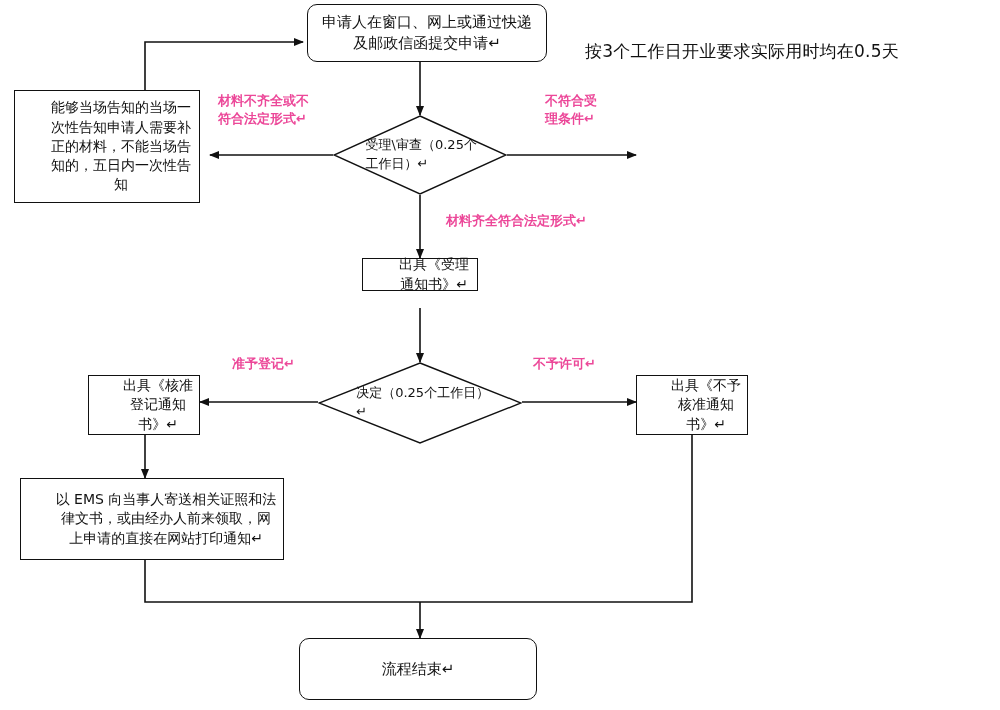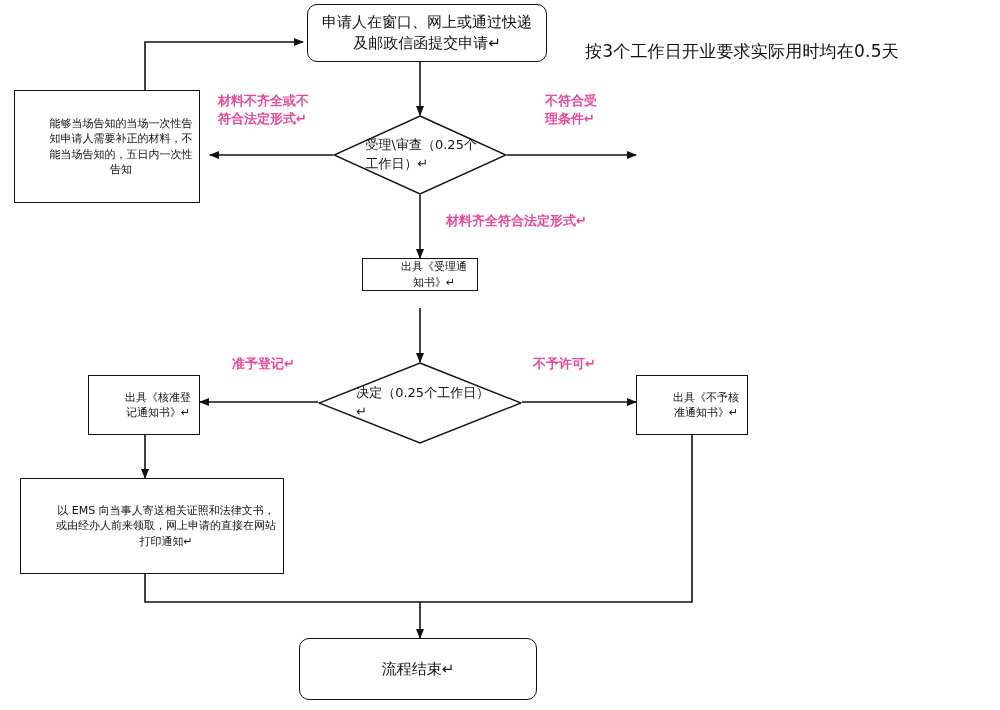--- a/index.html
+++ b/index.html
@@ -74,21 +74,21 @@
     white-space: pre-line;
     text-align: left;
     font-weight: bold;
   }
   .note {
     position: absolute;
     color: #111111;
     white-space: nowrap;
   }
   .fs15 { font-size: 15px; }
-  .fs14 { font-size: 11px; padding-left: 28px; }
+  .fs14 { font-size: 14px; padding-left: 28px; }
   .fs13 { font-size: 13px; }
   .note-top {
     font-size: 17px;
     letter-spacing: 0.2px;
   }
 </style>
 </head>
 <body>
 
 <div id="canvas">
@@ -158,21 +158,21 @@
   </div>
 
   <div class="node fs14" style="left:88px; top:375px; width:112px; height:60px;">
     <span class="txt">出具《核准登记通知书》↵</span>
   </div>
 
   <div class="node fs14" style="left:636px; top:375px; width:112px; height:60px;">
     <span class="txt">出具《不予核准通知书》↵</span>
   </div>
 
-  <div class="node fs14" style="left:20px; top:478px; width:264px; height:96px;">
+  <div class="node fs14" style="left:20px; top:478px; width:264px; height:82px;">
     <span class="txt">以 EMS 向当事人寄送相关证照和法律文书，或由经办人前来领取，网上申请的直接在网站打印通知↵</span>
   </div>
 
   <div class="node rounded fs15" style="left:299px; top:638px; width:238px; height:62px;">
     <span class="txt">流程结束↵</span>
   </div>
 
   <div class="edge-label fs13" style="left:218px; top:92px;">材料不齐全或不
 符合法定形式↵</div>
 

